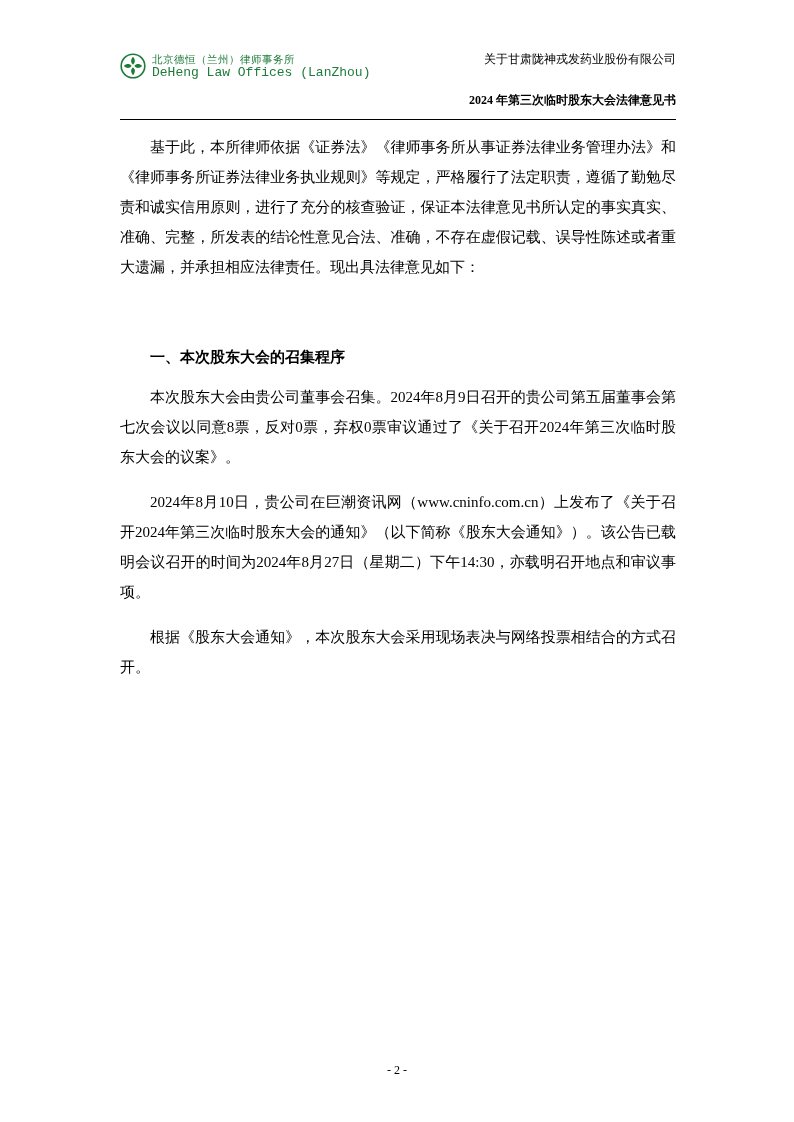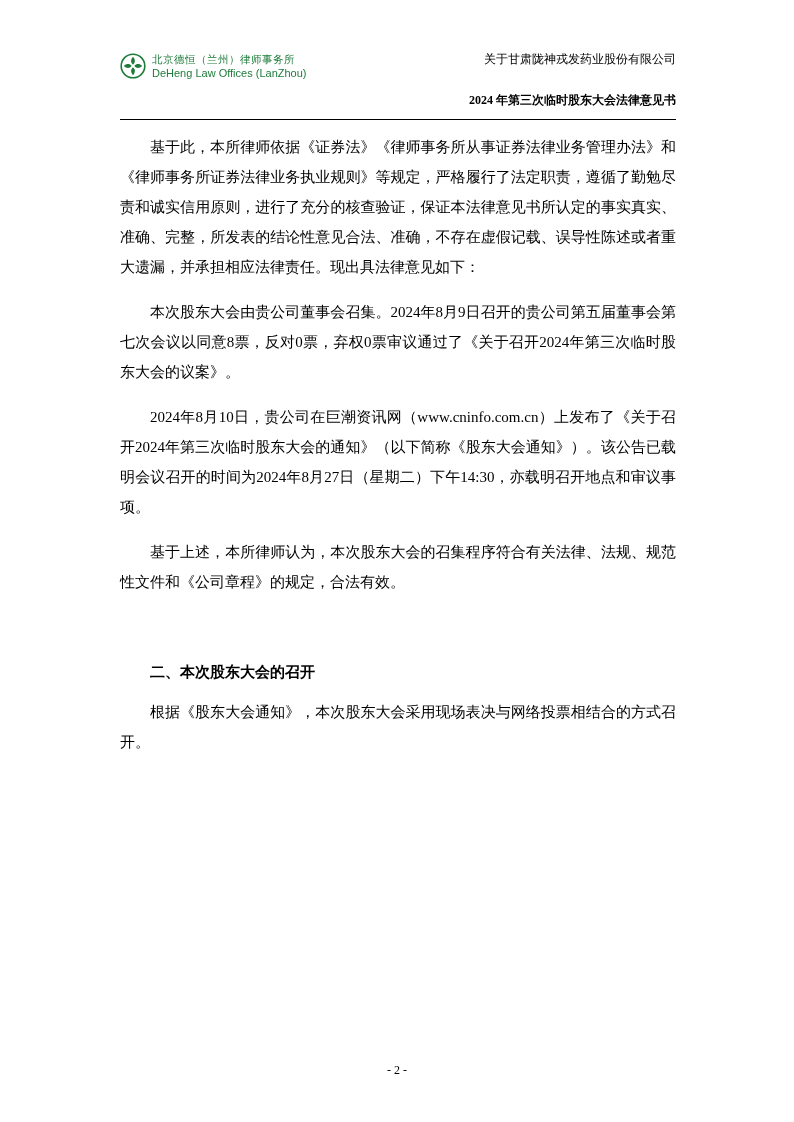--- a/index.html
+++ b/index.html
@@ -33,24 +33,24 @@
   .logo-icon { display: block; width: 26px; height: 26px; }
   .logo-icon svg { display: block; }
   .firm-name-cn {
     font-size: 10.5px;
     font-weight: normal;
     color: #1e7b3a;
     letter-spacing: 0.5px;
     line-height: 14px;
   }
   .firm-name-en {
-    font-size: 11px;
+    font-size: 13px;
     color: #1e7b3a;
     line-height: 12px;
-    font-family: Liberation Sans, sans-serif;
+    font-family: Liberation Mono, monospace;
   }
   .doc-ref { text-align: right; }
   .doc-ref-line1 {
     font-size: 12px;
     line-height: 18px;
     margin-bottom: 24px;
   }
   .doc-ref-line2 {
     font-size: 12px;
     font-weight: bold;
@@ -108,24 +108,23 @@
       </div>
     </div>
     <div class="doc-ref">
       <div class="doc-ref-line1">关于甘肃陇神戎发药业股份有限公司</div>
       <div class="doc-ref-line2">2024 年第三次临时股东大会法律意见书</div>
     </div>
   </div>
 
   <div class="content">
     <p class="para">基于此，本所律师依据《证券法》《律师事务所从事证券法律业务管理办法》和《律师事务所证券法律业务执业规则》等规定，严格履行了法定职责，遵循了勤勉尽责和诚实信用原则，进行了充分的核查验证，保证本法律意见书所认定的事实真实、准确、完整，所发表的结论性意见合法、准确，不存在虚假记载、误导性陈述或者重大遗漏，并承担相应法律责任。现出具法律意见如下：</p>
+    <h3 class="heading">一、本次股东大会的召集程序</h3>
     <p class="para">本次股东大会由贵公司董事会召集。2024年8月9日召开的贵公司第五届董事会第七次会议以同意8票，反对0票，弃权0票审议通过了《关于召开2024年第三次临时股东大会的议案》。</p>
     <p class="para">2024年8月10日，贵公司在巨潮资讯网（www.cninfo.com.cn）上发布了《关于召开2024年第三次临时股东大会的通知》（以下简称《股东大会通知》）。该公告已载明会议召开的时间为2024年8月27日（星期二）下午14:30，亦载明召开地点和审议事项。</p>
-    <p class="para">基于上述，本所律师认为，本次股东大会的召集程序符合有关法律、法规、规范性文件和《公司章程》的规定，合法有效。</p>
-    <h3 class="heading">二、本次股东大会的召开</h3>
     <p class="para">根据《股东大会通知》，本次股东大会采用现场表决与网络投票相结合的方式召开。</p>
   </div>
 
   <div class="footer">
     <span>- 2 -</span>
   </div>
 
 </div>
 
 </body></html>

